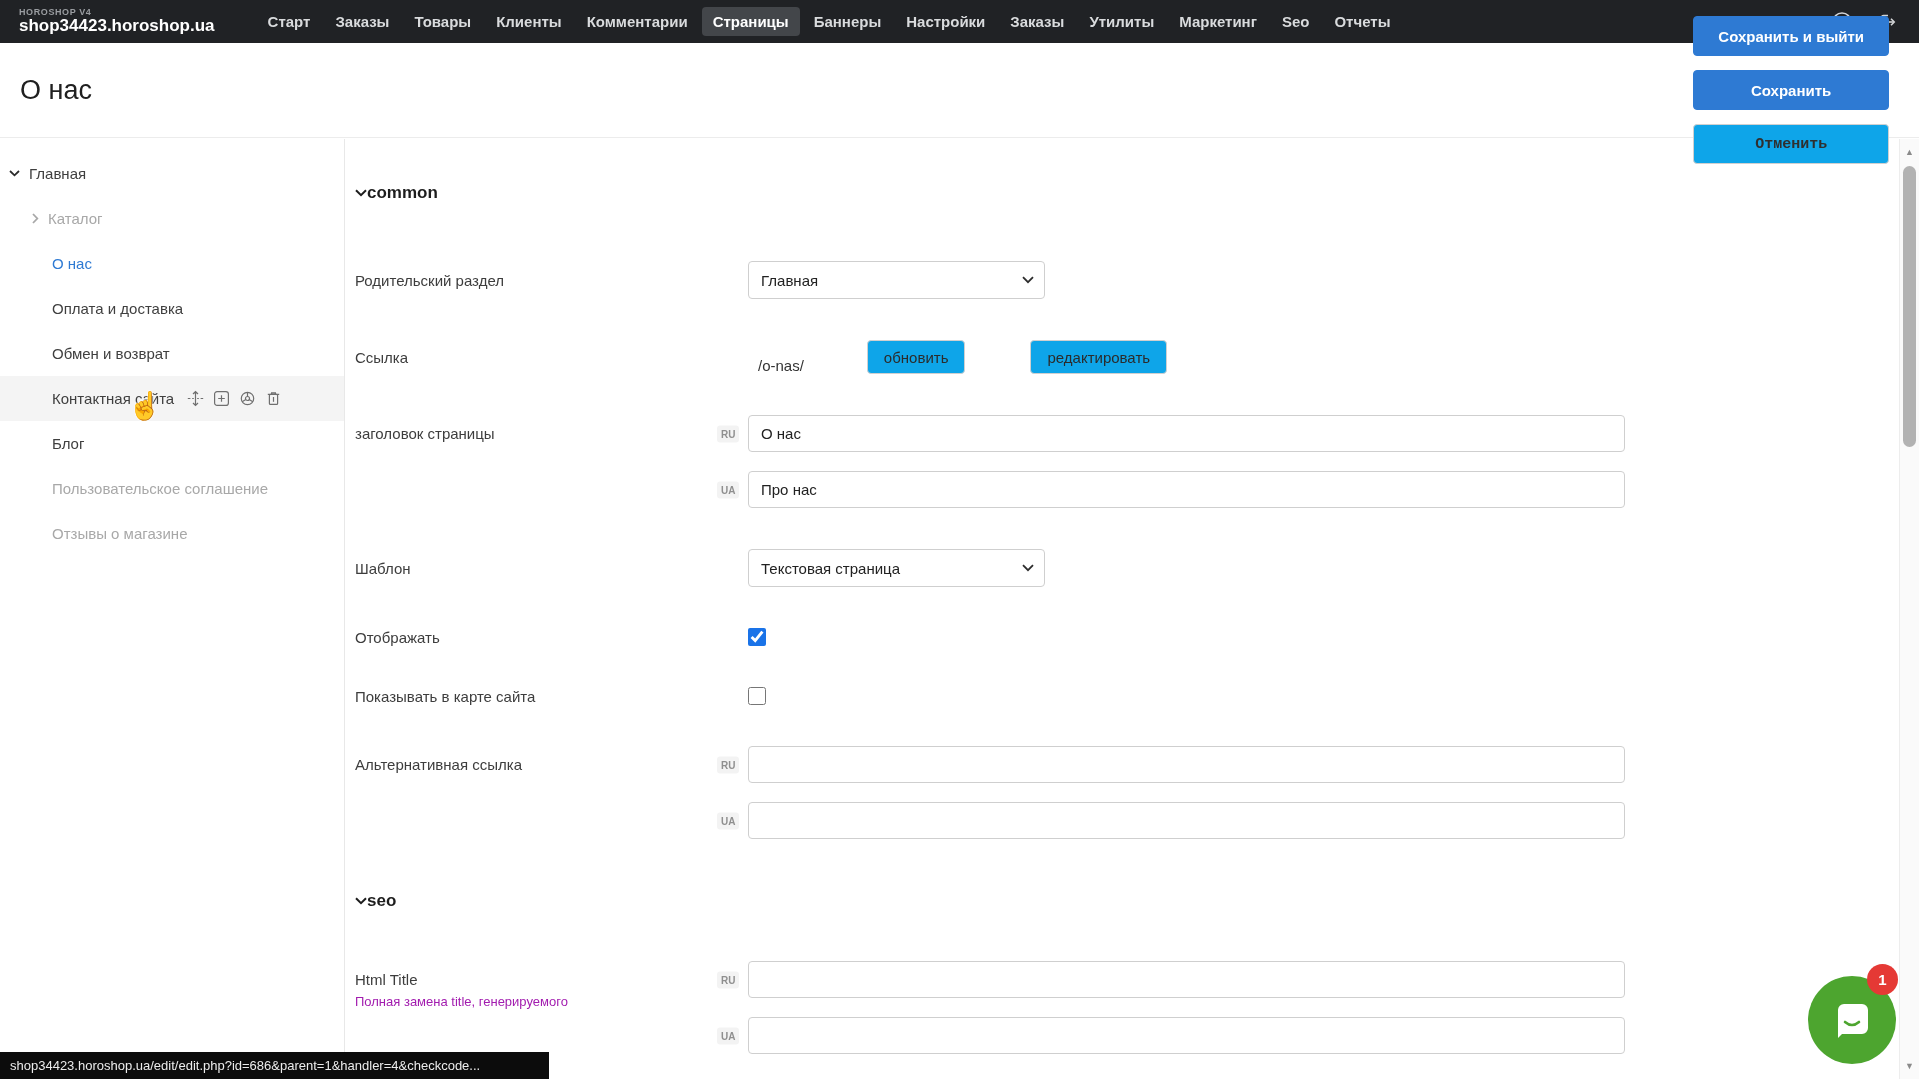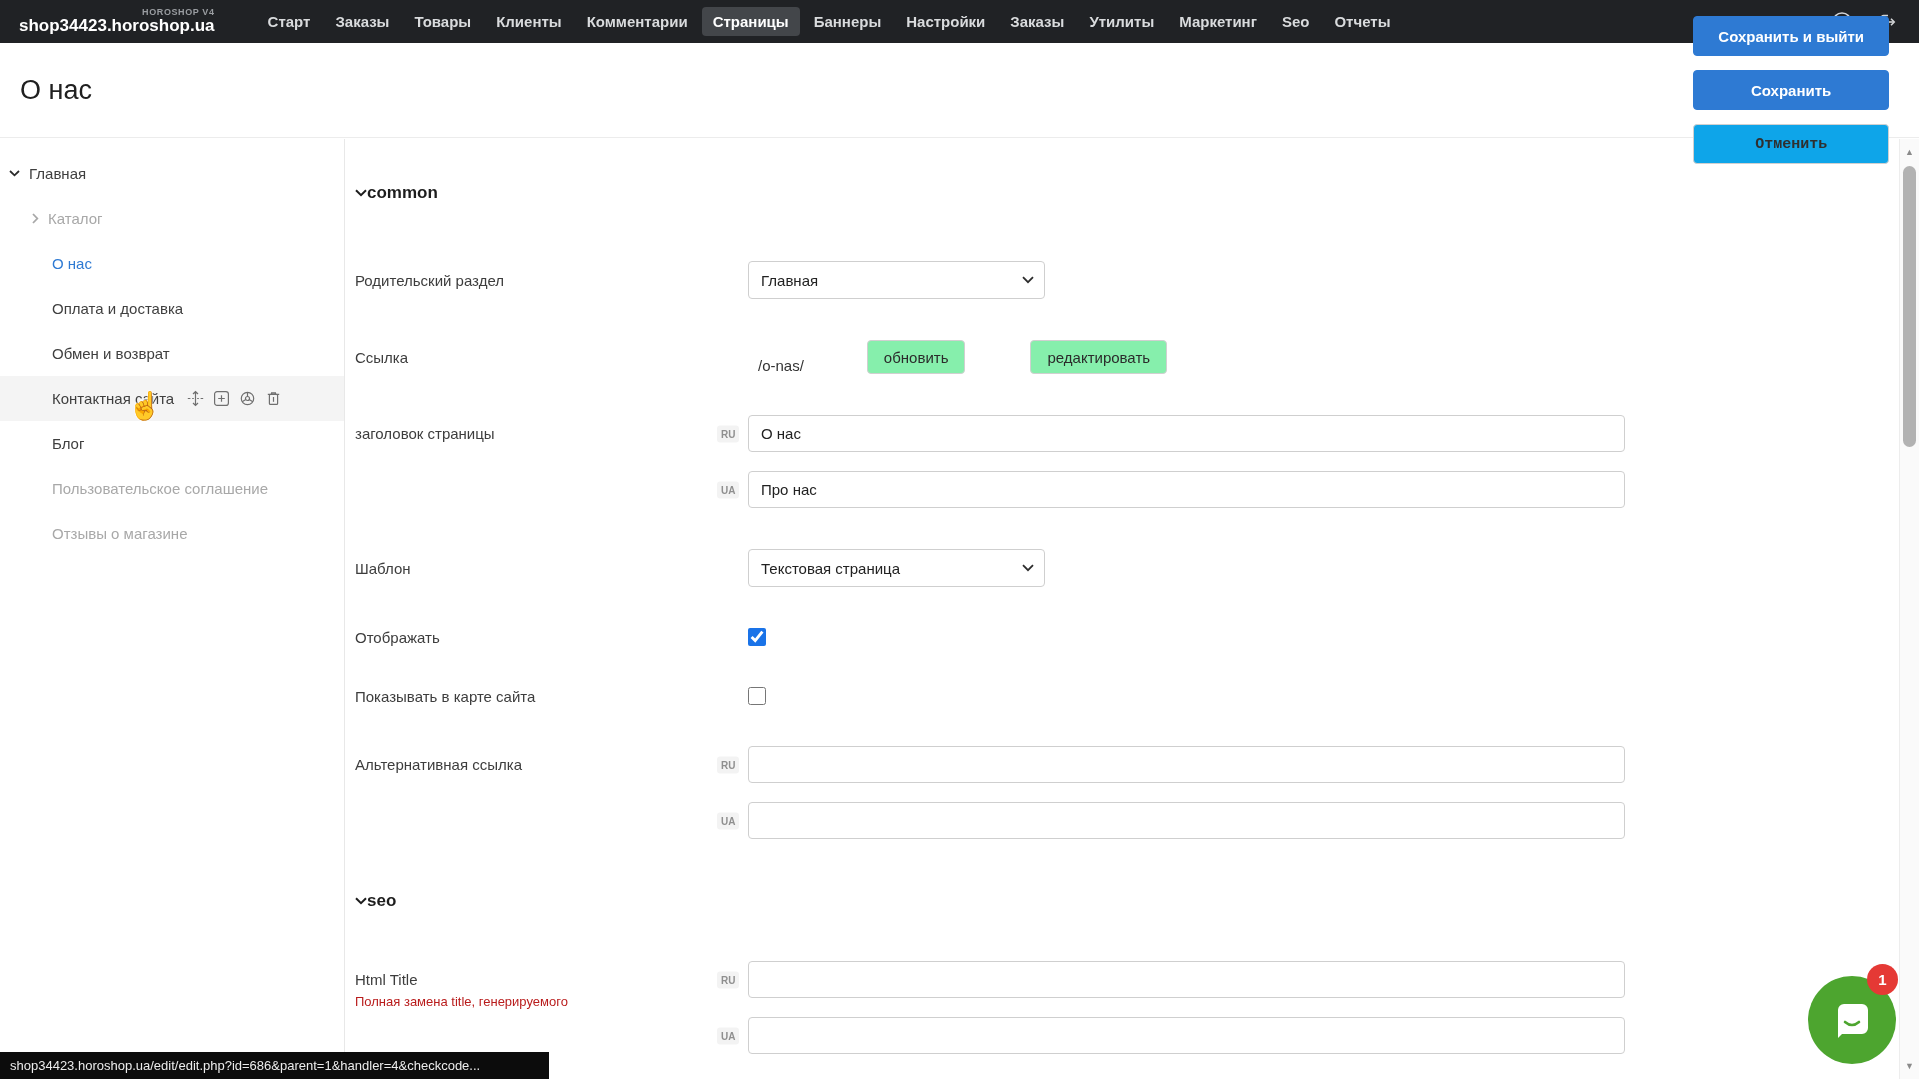--- a/index.html
+++ b/index.html
@@ -1,21 +1,21 @@
 <!DOCTYPE html>
 <html><head>
 <meta charset="utf-8">
 <style>
   * { margin:0; padding:0; box-sizing:border-box; }
   html,body { width:1919px; height:1079px; overflow:hidden; background:#fff;
               font-family:"Liberation Sans", sans-serif; position:relative; }
 
   
   .navbar { height:43px; background:#202225; display:flex; align-items:center;
-            padding:0 14px 0 19px;text-align:right; }
+            padding:0 14px 0 19px; }
   .logo { margin-right:42px; cursor:pointer; }
   .logo-small { font-size:9px; font-weight:bold; color:#9a9da1; letter-spacing:.6px; }
   .logo-main  { font-size:17px; font-weight:bold; color:#fff; line-height:1.1; }
   .nav-items { display:flex; align-items:center; gap:3px; flex:1; }
   .nav-item { font-size:15px; font-weight:600; color:#d9dbdd; padding:6px 11px;
               border-radius:4px; cursor:pointer; white-space:nowrap; }
   .nav-item.active { background:#43464a; color:#fff; }
   .nav-right { display:flex; align-items:center; gap:24px; margin-left:auto; padding-right:6px; }
   .nav-icon { width:22px; height:22px; color:#d2d4d6; cursor:pointer; display:flex; }
 
@@ -51,39 +51,39 @@
 
   
   .form-area { flex:1; padding:44px 0 0 10px; position:relative; }
   .section-head { display:flex; align-items:center; font-size:17px; font-weight:bold;
                   color:#1d1d1d; margin-bottom:58px; cursor:pointer; }
   .section-head.seo { margin-top:52px; margin-bottom:50px; }
   .form-row { display:flex; align-items:center; margin-bottom:41px;gap:47px; }
   .form-row.top { align-items:flex-start; }
   .form-row.top .f-label { padding-top:10px; }
   .f-label { width:346px; flex-shrink:0; font-size:15px; color:#3d3d3d; }
-  .f-hint { font-size:13px; color:#b91c1c; margin-top:6px; width:290px; }
+  .f-hint { font-size:13px; color:#a21caf; margin-top:6px; width:290px; }
 
   .select-wrap { position:relative; width:297px; }
   .select-wrap select { width:100%; height:38px; appearance:none; -webkit-appearance:none;
         border:1px solid #cfcfcf; border-radius:4px; background:#fff; padding:0 32px 0 12px;
         font-size:15px; color:#222; font-family:"Liberation Sans",sans-serif; cursor:pointer; }
   .select-chev { position:absolute; right:11px; top:50%; transform:translateY(-50%);
                  pointer-events:none; display:flex; color:#2d2d2d; }
 
   .text-input { width:877px; height:37px; border:1px solid #cfcfcf; border-radius:4px;
         padding:0 12px; font-size:15px; color:#222; font-family:"Liberation Sans",sans-serif; }
   .lang-line { position:relative; margin-bottom:19px; }
   .lang-line:last-child { margin-bottom:0; }
   .lang-badge { position:absolute; left:-31px; top:50%; transform:translateY(-50%);
         font-size:10px; font-weight:bold; color:#8f8f8f; background:#f3f3f3;
         border-radius:3px; padding:3px 4px; }
 
   .link-path { font-size:15px; color:#333; margin:16px 16px 0 10px; }
-  .btn-small { height:34px; padding:0 16px; background:#86efac; border:1px solid #d0d0d0;
+  .btn-small { height:34px; padding:0 16px; background:#0ea5e9; border:1px solid #d0d0d0;
         border-radius:4px; font-size:15px; color:#2b2b2b; cursor:pointer; margin-right:18px;
         font-family:"Liberation Sans",sans-serif; }
 
   .checkbox { width:18px; height:18px; accent-color:#1a73e8; cursor:pointer; }
 
   
   .statusbar { position:absolute; left:0; bottom:0; height:27px; width:549px; background:#0c0c0c;
         color:#ececec; font-size:13px; line-height:27px; padding:0 10px; white-space:nowrap;
         overflow:hidden; z-index:60; }
 

